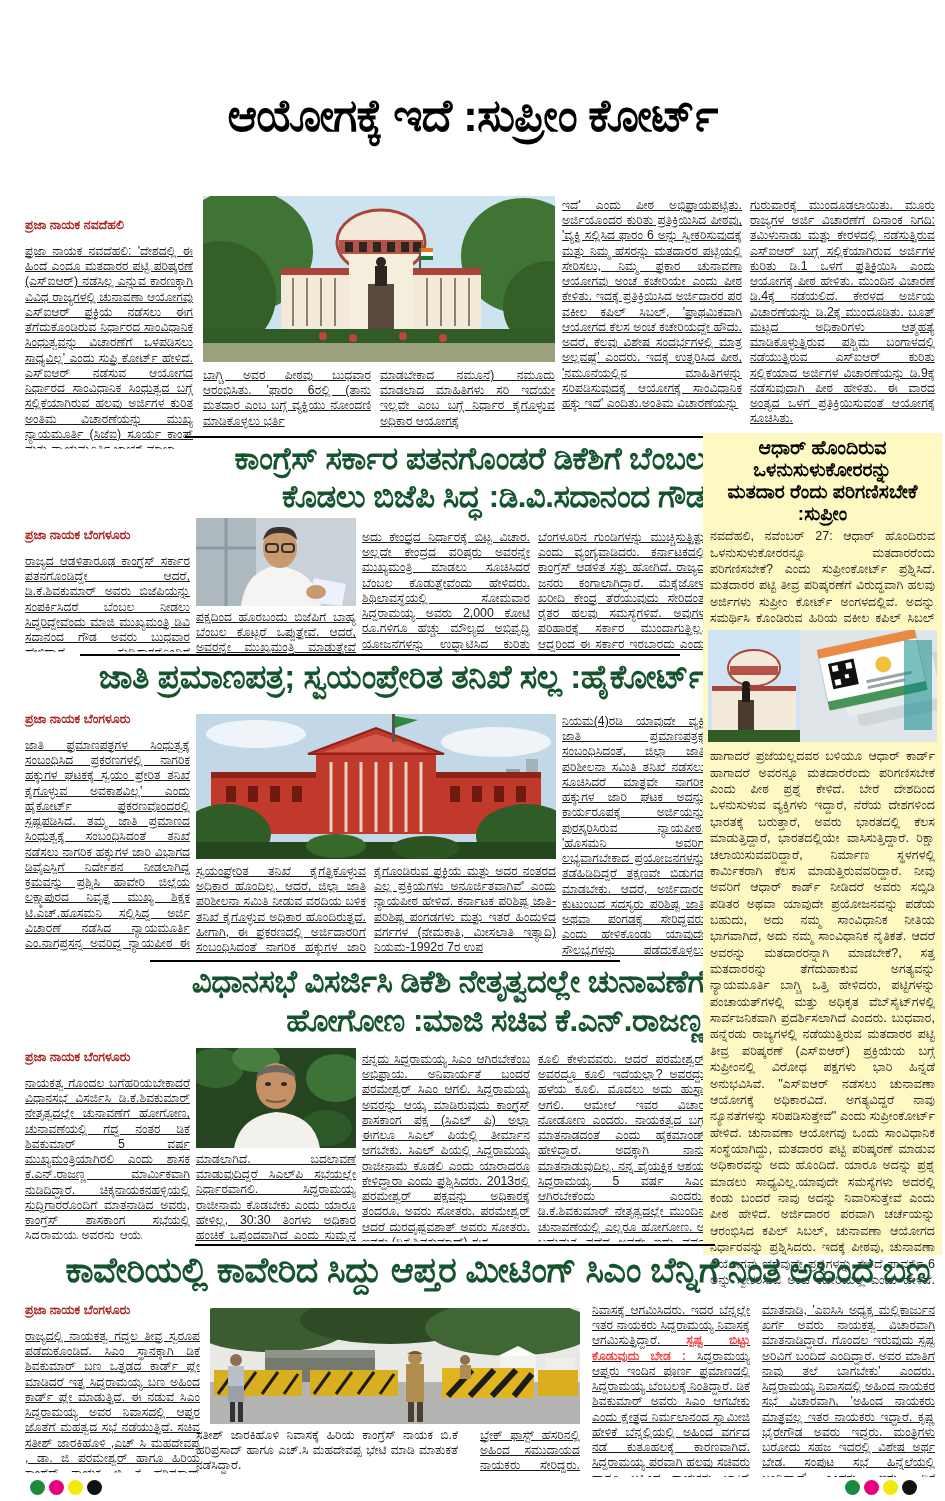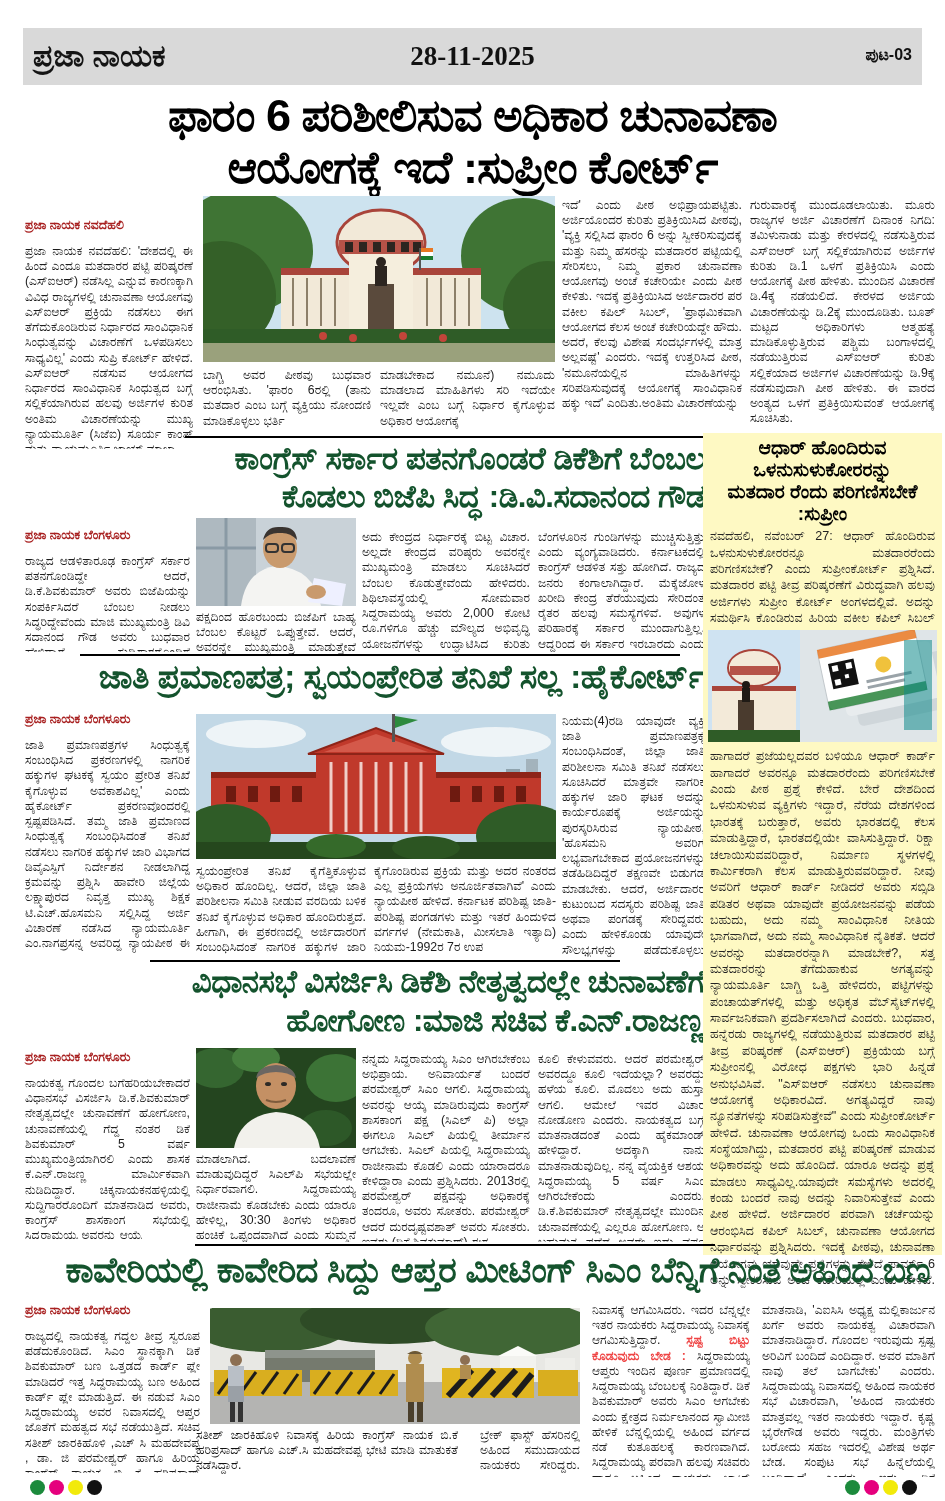--- a/index.html
+++ b/index.html
@@ -7,43 +7,37 @@
         font-family:"Liberation Sans", sans-serif;color:#1a1a1a;overflow:hidden;}
   .abs{position:absolute;}
   .bar{background:#d9d9d9;}
   .masthead{font-weight:bold;font-size:30px;letter-spacing:0;color:#141414;}
   .hdr-date{font-family:"Liberation Serif", serif;font-weight:bold;font-size:27px;color:#111;}
   .hdr-page{font-weight:bold;font-size:16px;color:#111;}
   .main-head{font-weight:bold;text-align:center;font-size:45px;line-height:1.16;color:#000;letter-spacing:-1px;}
   .art-head{font-weight:bold;text-align:right;color:#14532d;letter-spacing:-0.5px;}
   .rule{background:#000;height:2px;}
   .dateline{color:#a82020;font-weight:bold;font-size:12.5px;margin-bottom:11px;}
-  .col{font-size:12.3px;line-height:1.24;text-align:justify;overflow:hidden;color:#1c1c1c;}
+  .col{font-size:12.3px;line-height:1.24;text-align:justify;overflow:hidden;color:#1c1c1c;text-decoration:underline;}
   .red-inline{color:#ef4444;font-weight:bold;}
   .caption{font-size:12.3px;line-height:1.24;text-align:justify;overflow:hidden;color:#111;}
   .sidebar{background:#fef9c3;}
   .sb-head{font-weight:bold;text-align:center;font-size:19px;line-height:1.15;color:#000;}
   .sb-body{font-size:12.6px;line-height:1.3;text-align:justify;overflow:hidden;color:#222;}
   .photo{display:block;overflow:hidden;background:#ccc;}
   .dot{display:inline-block;width:15px;height:15px;border-radius:50%;margin-right:4px;vertical-align:middle;}
   .dot-g{background:#1c8a3c;} .dot-m{background:#e5007d;} .dot-y{background:#f2ea0a;} .dot-k{background:#111111;}
 </style>
 </head>
 <body>
 
 <div id="page">
 
-  <div class="abs bar" style="left:23px;top:28px;width:899px;height:57px;">
-    <div class="abs masthead" style="left:10px;top:11px;">ಪ್ರಜಾ ನಾಯಕ</div>
-    <div class="abs hdr-date" style="left:0;top:13px;width:899px;text-align:center;">28-11-2025</div>
-    <div class="abs hdr-page" style="right:10px;top:18px;">ಪುಟ-03</div>
-  </div>
 
   <div class="abs main-head" style="left:15px;top:90px;width:915px;">
-    <div>ಫಾರಂ 6 ಪರಿಶೀಲಿಸುವ ಅಧಿಕಾರ ಚುನಾವಣಾ</div>
     <div>ಆಯೋಗಕ್ಕೆ ಇದೆ :ಸುಪ್ರೀಂ ಕೋರ್ಟ್</div>
   </div>
 
   <div class="abs" style="left:0;top:0;width:0;height:0;">
     <div class="abs" style="left:25px;top:218px;width:168px;height:240px;">
       <div class="dateline">ಪ್ರಜಾ ನಾಯಕ ನವದೆಹಲಿ</div>
       <div class="col" style="height:205px;">ಪ್ರಜಾ ನಾಯಕ ನವದೆಹಲಿ: 'ದೇಶದಲ್ಲಿ ಈ ಹಿಂದೆ ಎಂದೂ ಮತದಾರರ ಪಟ್ಟಿ ಪರಿಷ್ಕರಣೆ (ಎಸ್‌ಐಆರ್) ನಡೆಸಿಲ್ಲ ಎನ್ನುವ ಕಾರಣಕ್ಕಾಗಿ ವಿವಿಧ ರಾಜ್ಯಗಳಲ್ಲಿ ಚುನಾವಣಾ ಆಯೋಗವು ಎಸ್‌ಐಆರ್ ಪ್ರಕ್ರಿಯೆ ನಡೆಸಲು ಈಗ ತೆಗೆದುಕೊಂಡಿರುವ ನಿರ್ಧಾರದ ಸಾಂವಿಧಾನಿಕ ಸಿಂಧುತ್ವವನ್ನು ವಿಚಾರಣೆಗೆ ಒಳಪಡಿಸಲು ಸಾಧ್ಯವಿಲ್ಲ' ಎಂದು ಸುಪ್ರಿ ಕೋರ್ಟ್ ಹೇಳಿದೆ. ಎಸ್‌ಐಆರ್ ನಡೆಸುವ ಆಯೋಗದ ನಿರ್ಧಾರದ ಸಾಂವಿಧಾನಿಕ ಸಿಂಧುತ್ವದ ಬಗ್ಗೆ ಸಲ್ಲಿಕೆಯಾಗಿರುವ ಹಲವು ಅರ್ಜಿಗಳ ಕುರಿತ ಅಂತಿಮ ವಿಚಾರಣೆಯನ್ನು ಮುಖ್ಯ ನ್ಯಾಯಮೂರ್ತಿ (ಸಿಜೆಐ) ಸೂರ್ಯ ಕಾಂತ್ ಮತ್ತು ನ್ಯಾಯಮೂರ್ತಿ ಜಾಯ್ ಮಾಲ್ಯಾ</div>
     </div>
 
     <svg class="abs photo" style="left:203px;top:196px;" width="352" height="166" viewBox="0 0 352 166">

